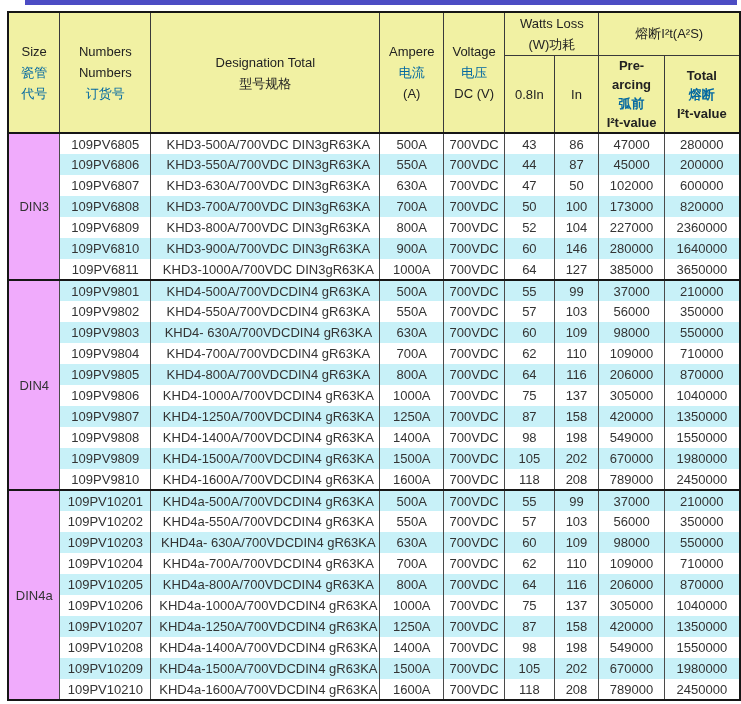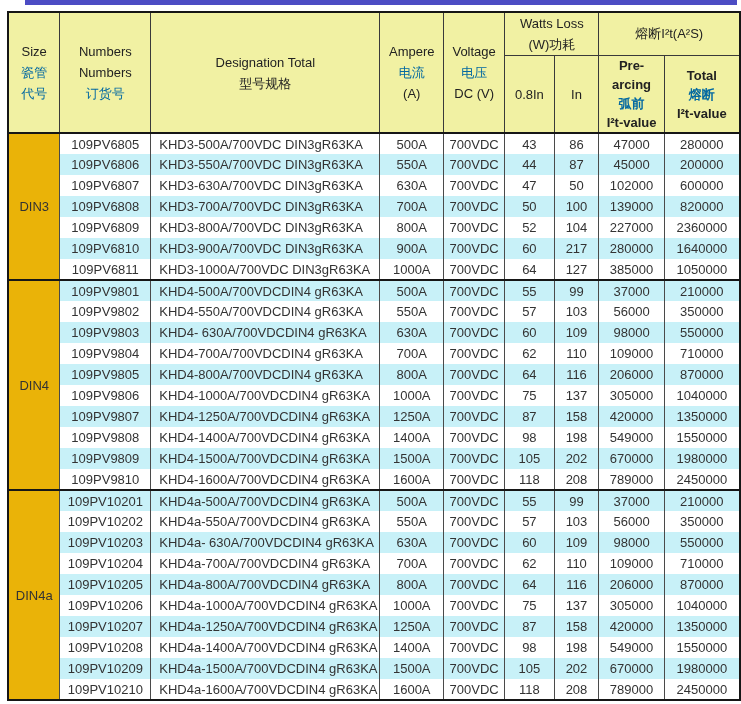--- a/index.html
+++ b/index.html
@@ -52,22 +52,22 @@
     font-size: 13px;
     color: var(--text-main);
     text-align: center;
     border-left: 1px solid var(--border-col);
     border-right: 1px solid var(--border-col);
     border-top: 0;
     border-bottom: 0;
     white-space: nowrap;
     overflow: hidden;
   }
-  td.c-designation { text-align: left; padding-left: 8px; }
-  td.size-cell { background: #eab308; }
+  td.c-designation { text-align: center; padding-left: 8px; }
+  td.size-cell { background: #f0abfc; }
   tr.stripe td:not(.size-cell) { background: var(--stripe-bg); }
   tr.section-start td { border-top: 2px solid var(--border-heavy); }
   .footer-note {
     margin: 5px 0 0 25px;
     font-size: 13px;
     color: var(--text-main);
     white-space: pre;
   }
 </style>
 </head>
@@ -166,52 +166,52 @@
         <td class="c-prearc_i2t">102000</td>
         <td class="c-total_i2t">600000</td>
       </tr>
       <tr class="stripe">
         <td class="c-catalog">109PV6808</td>
         <td class="c-designation">KHD3-700A/700VDC DIN3gR63KA</td>
         <td class="c-ampere">700A</td>
         <td class="c-voltage">700VDC</td>
         <td class="c-watts_08in">50</td>
         <td class="c-watts_in">100</td>
-        <td class="c-prearc_i2t">139000</td>
+        <td class="c-prearc_i2t">173000</td>
         <td class="c-total_i2t">820000</td>
       </tr>
       <tr class="">
         <td class="c-catalog">109PV6809</td>
         <td class="c-designation">KHD3-800A/700VDC DIN3gR63KA</td>
         <td class="c-ampere">800A</td>
         <td class="c-voltage">700VDC</td>
         <td class="c-watts_08in">52</td>
         <td class="c-watts_in">104</td>
         <td class="c-prearc_i2t">227000</td>
         <td class="c-total_i2t">2360000</td>
       </tr>
       <tr class="stripe">
         <td class="c-catalog">109PV6810</td>
         <td class="c-designation">KHD3-900A/700VDC DIN3gR63KA</td>
         <td class="c-ampere">900A</td>
         <td class="c-voltage">700VDC</td>
         <td class="c-watts_08in">60</td>
-        <td class="c-watts_in">217</td>
+        <td class="c-watts_in">146</td>
         <td class="c-prearc_i2t">280000</td>
         <td class="c-total_i2t">1640000</td>
       </tr>
       <tr class="">
         <td class="c-catalog">109PV6811</td>
         <td class="c-designation">KHD3-1000A/700VDC DIN3gR63KA</td>
         <td class="c-ampere">1000A</td>
         <td class="c-voltage">700VDC</td>
         <td class="c-watts_08in">64</td>
         <td class="c-watts_in">127</td>
         <td class="c-prearc_i2t">385000</td>
-        <td class="c-total_i2t">1050000</td>
+        <td class="c-total_i2t">3650000</td>
       </tr>
       <tr class="stripe section-start">
         <td rowspan="10" class="size-cell">DIN4</td>
         <td class="c-catalog">109PV9801</td>
         <td class="c-designation">KHD4-500A/700VDCDIN4 gR63KA</td>
         <td class="c-ampere">500A</td>
         <td class="c-voltage">700VDC</td>
         <td class="c-watts_08in">55</td>
         <td class="c-watts_in">99</td>
         <td class="c-prearc_i2t">37000</td>

